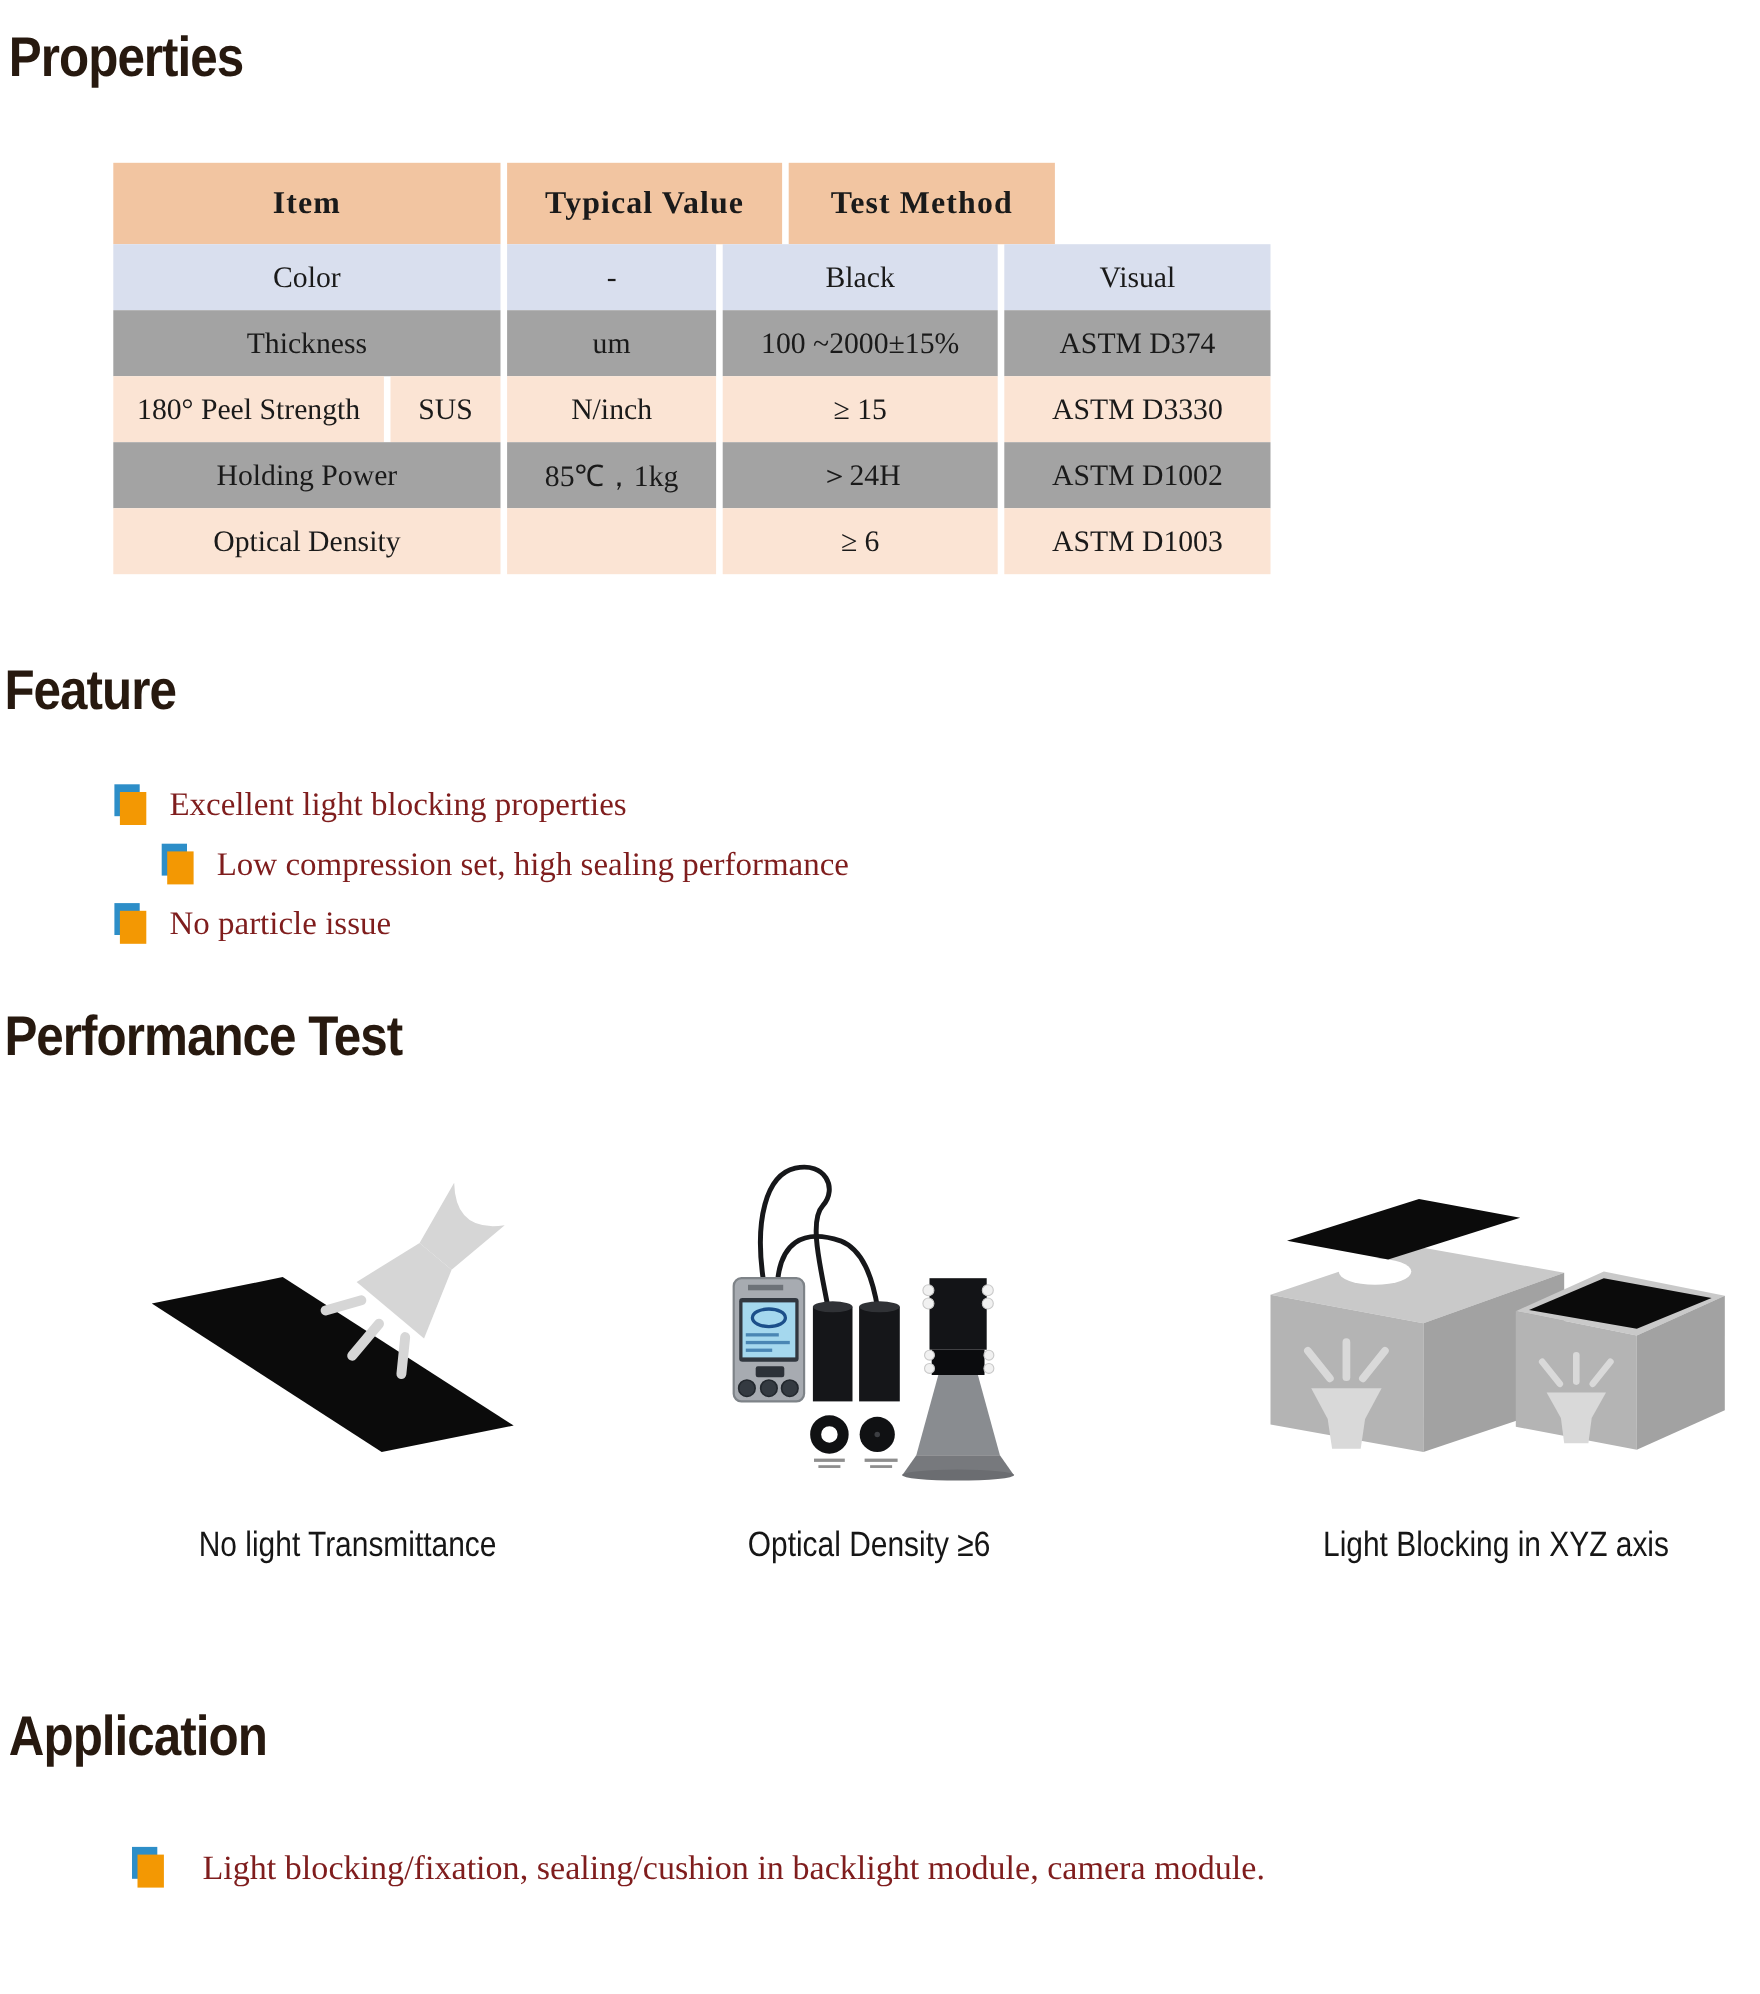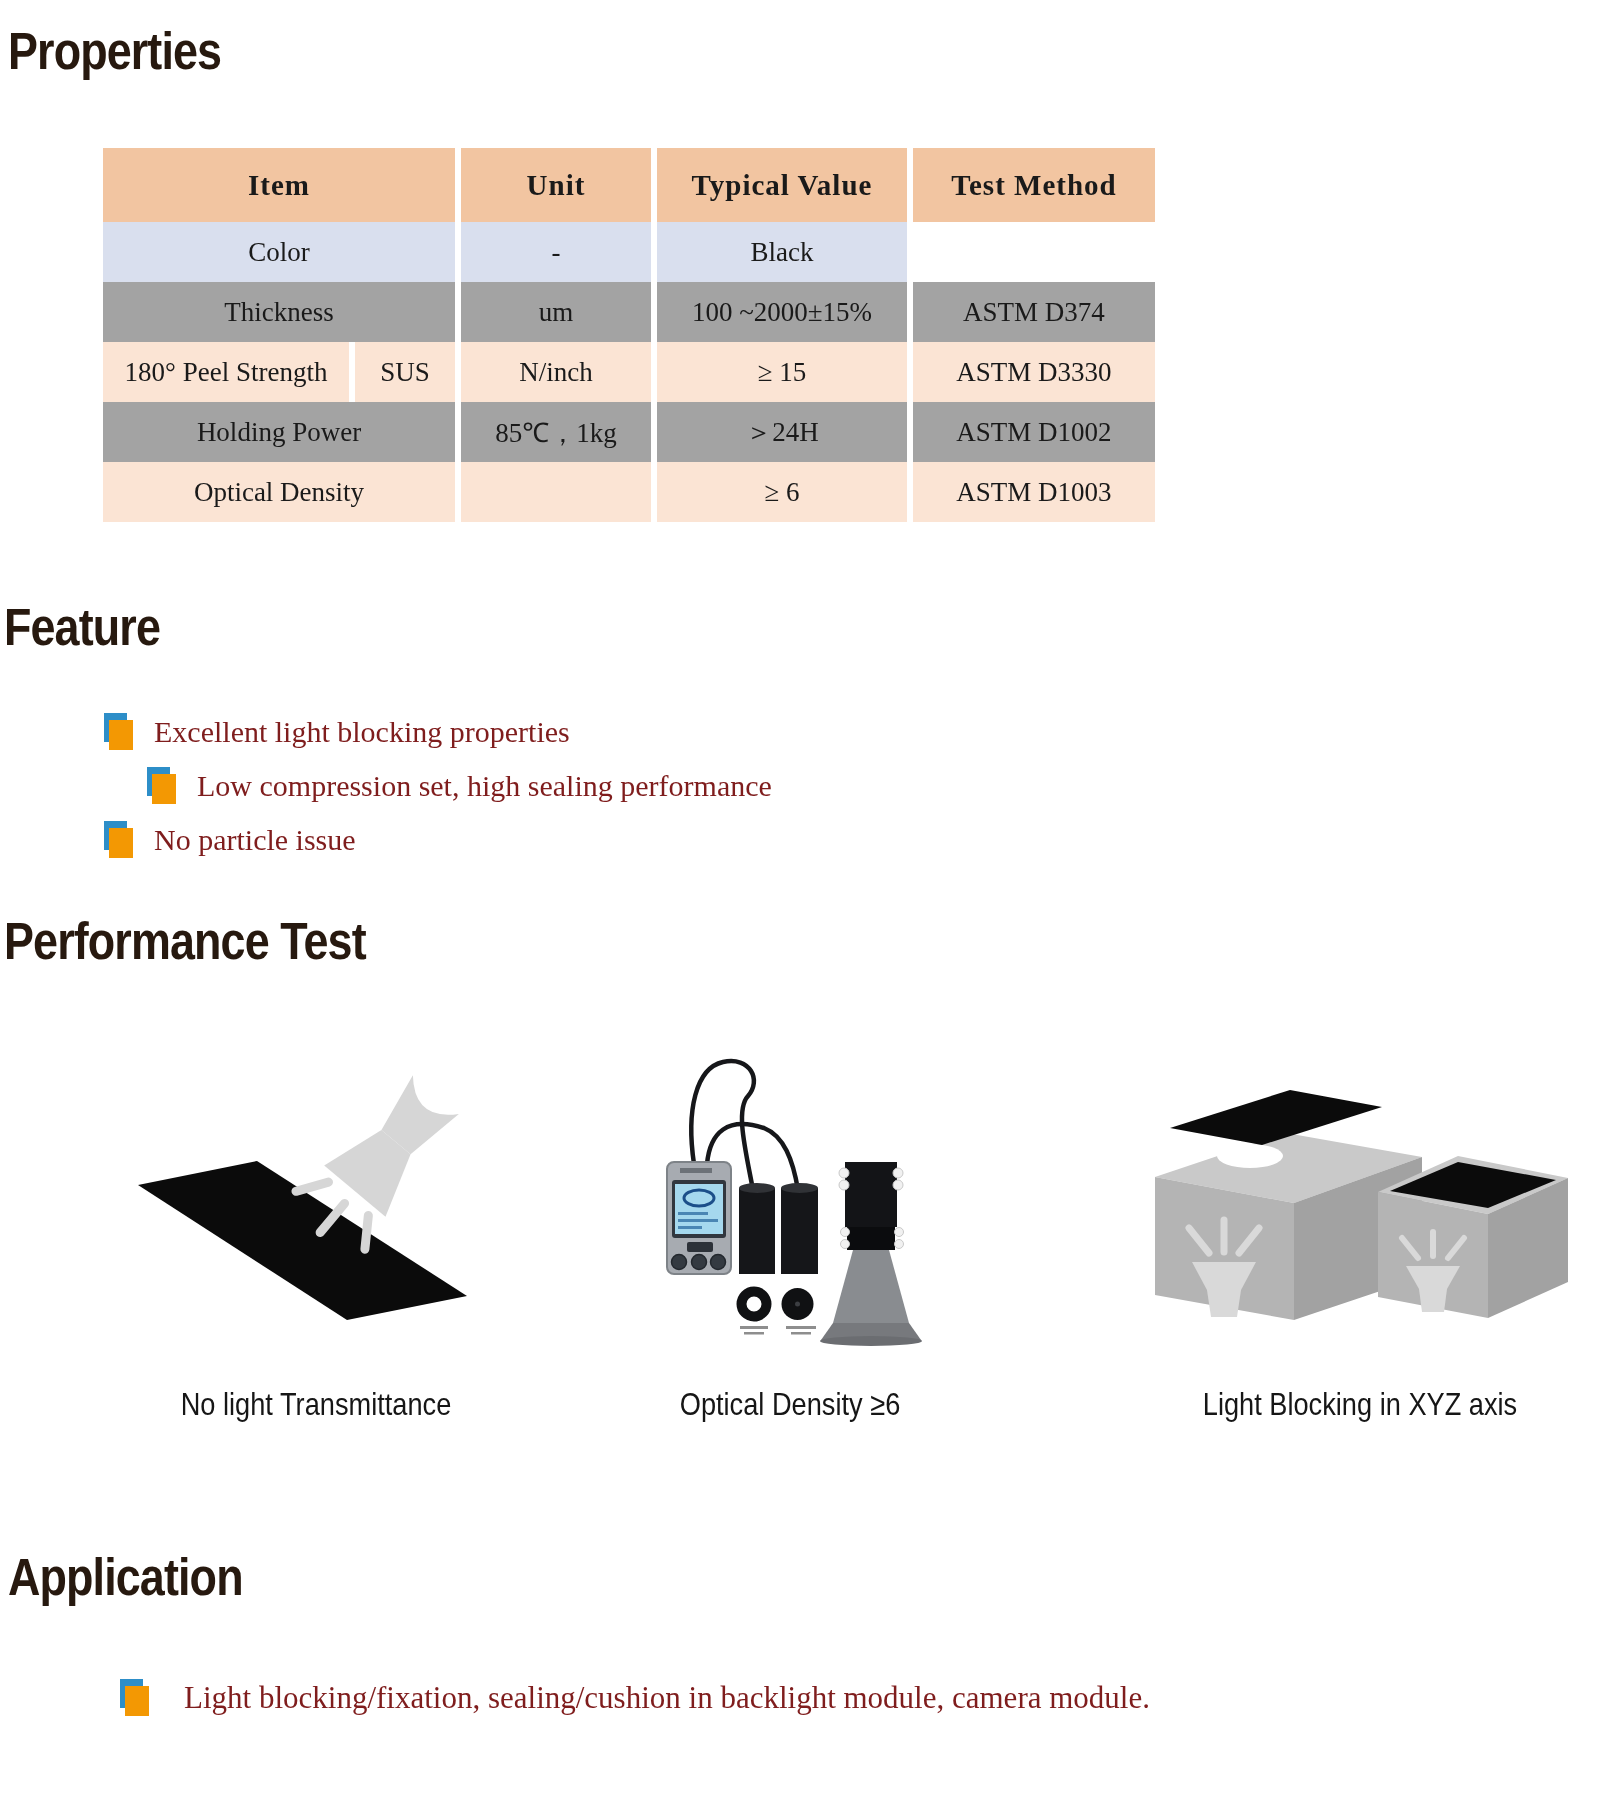--- a/index.html
+++ b/index.html
@@ -36,28 +36,28 @@
 </head>
 <body>
 
 <div class="page">
 
   <div class="sec-title" style="left:8px;top:22px;">Properties</div>
 
   <div class="ptable">
     <div class="trow">
       <div class="cell th c1 bg-h">Item</div>
-      <div class="cell th c2 bg-h">Unit</div>
       <div class="cell th c3 bg-h">Typical Value</div>
       <div class="cell th c4 bg-h">Test Method</div>
     </div>
     <div class="trow">
       <div class="cell td bold c1 bg-b">Color</div>
       <div class="cell td bold c2 bg-b">-</div>
       <div class="cell td bold c3 bg-b">Black</div>
+      <div class="cell td bold c4 bg-b">Visual</div>
     </div>
     <div class="trow">
       <div class="cell td c1 bg-g">Thickness</div>
       <div class="cell td c2 bg-g">um</div>
       <div class="cell td c3 bg-g">100 ~2000±15%</div>
       <div class="cell td c4 bg-g">ASTM D374</div>
     </div>
     <div class="trow">
       <div class="cell td c1a bg-p">180° Peel Strength</div>
       <div class="cell td c1b bg-p">SUS</div>

